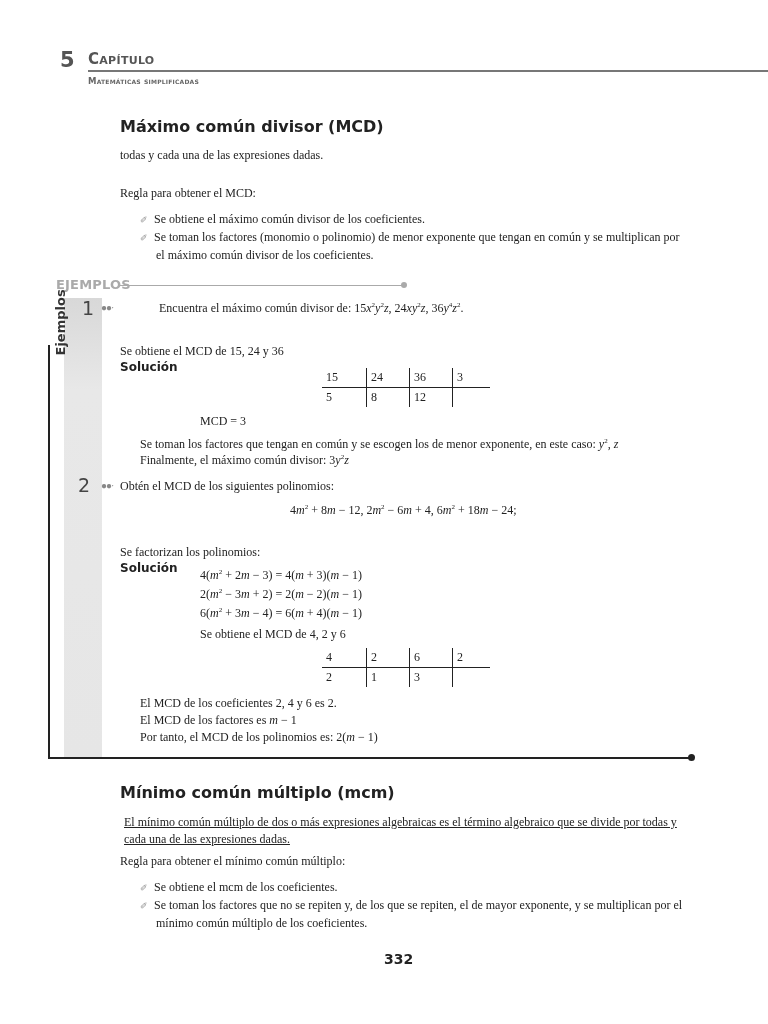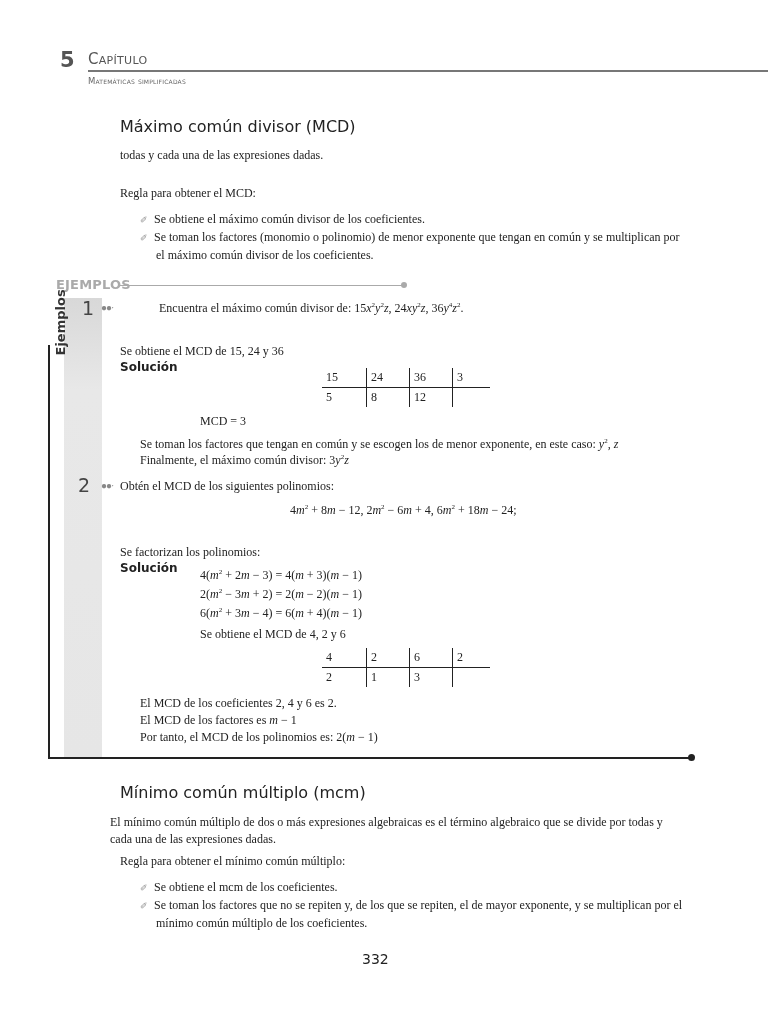--- a/index.html
+++ b/index.html
@@ -1,19 +1,19 @@
 <!DOCTYPE html>
 <html><head>
 <meta charset="utf-8">
 <style>
   html, body { margin:0; padding:0; background:#ffffff; }
   body { width:768px; height:1024px; position:relative; overflow:hidden;
          font-family:"Liberation Serif", serif; color:#222; }
   .abs { position:absolute; }
-  .sans { font-family:"DejaVu Sans", sans-serif; }
+  .sans { font-family:"DejaVu Sans", sans-serif;font-weight:bold; }
   .serif { font-family:"Liberation Serif", serif; }
   i, .it { font-style:italic; }
   sup { font-size:7px; vertical-align:5px; line-height:0; }
 
   
   .chap-num { left:60px; top:48px; font-size:21px; font-weight:bold; color:#555; }
   .chap-title { left:88px; top:50px; font-size:15px; color:#555; letter-spacing:0.3px; }
   .chap-rule { left:88px; top:70px; width:680px; height:2px; background:#777; }
   .chap-sub { left:88px; top:76px; font-size:8.5px; color:#666; letter-spacing:0.2px; }
 
@@ -36,21 +36,21 @@
 
   .ex-num { font-family:"DejaVu Sans", sans-serif; font-size:19px; color:#444; }
   .ex-dots { font-size:10px; color:#888; letter-spacing:-1px; }
   .sol { font-family:"DejaVu Sans", sans-serif; font-weight:bold; font-size:12px; color:#222;margin-top:36px; }
 
   table.div { border-collapse:collapse; font-size:12px; }
   table.div td { padding:1px 0 1px 4px; height:17px; vertical-align:middle; }
   table.div tr.top td { border-bottom:1px solid #222; }
   table.div td.b { border-left:1px solid #222; }
 
-  .page-num { left:362px; top:951px; font-size:14px; color:#222; }
+  .page-num { left:384px; top:951px; font-size:14px; color:#222; }
 </style>
 </head>
 <body>
 
 <div class="abs chap-num sans">5</div>
 <div class="abs chap-title sans" style="font-variant:small-caps;">Capítulo</div>
 <div class="abs chap-rule"></div>
 <div class="abs chap-sub sans" style="font-variant:small-caps;">Matemáticas simplificadas</div>
 
 <div class="abs h2 sans" style="left:120px; top:117px;">Máximo común divisor (MCD)</div>
@@ -139,21 +139,21 @@
     <td class="b"></td>
   </tr>
 </tbody>
   </table>
 
 <div class="abs p" style="left:140px; top:695px;">El MCD de los coeficientes 2, 4 y 6 es 2.</div>
 <div class="abs p" style="left:140px; top:712px;">El MCD de los factores es <i>m</i> − 1</div>
 <div class="abs p" style="left:140px; top:729px;">Por tanto, el MCD de los polinomios es: 2(<i>m</i> − 1)</div>
 
 <div class="abs h2 sans" style="left:120px; top:783px;">Mínimo común múltiplo (mcm)</div>
-<div class="abs p" style="left:110px; top:814px; width:580px;">
+<div class="abs p" style="left:124px; top:814px; width:580px;text-decoration:underline;">
   <div>El mínimo común múltiplo de dos o más expresiones algebraicas es el término algebraico que se divide por todas y</div>
   <div>cada una de las expresiones dadas.</div>
 </div>
 <div class="abs p" style="left:120px; top:853px;">Regla para obtener el mínimo común múltiplo:</div>
 <div class="abs p" style="left:140px; top:879px; width:560px;">
   <div>
     <span class="bullet-icon">✐</span><span>Se obtiene el mcm de los coeficientes.</span>
   </div>
   <div>
     <span class="bullet-icon">✐</span><span>Se toman los factores que no se repiten y, de los que se repiten, el de mayor exponente, y se multiplican por el</span>

